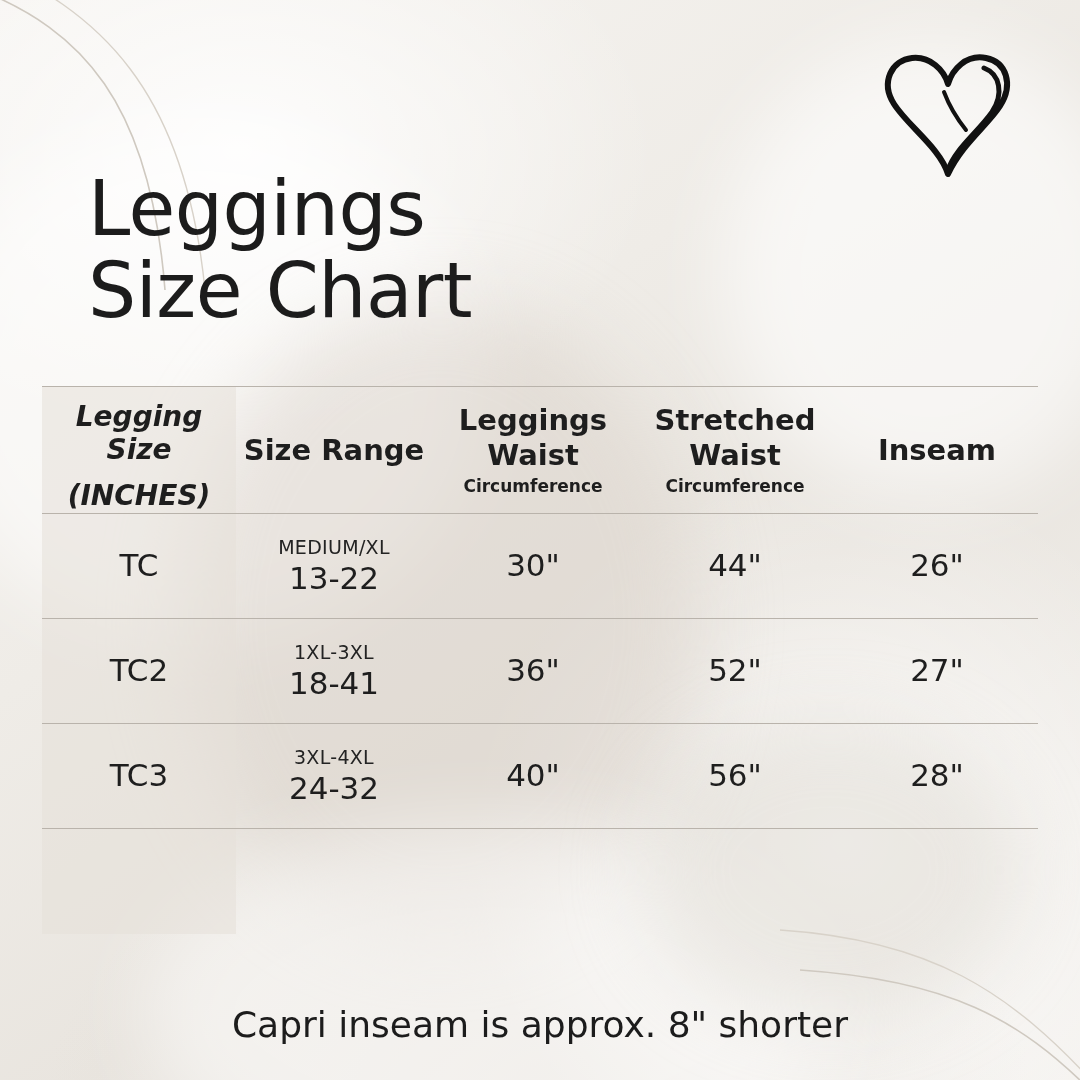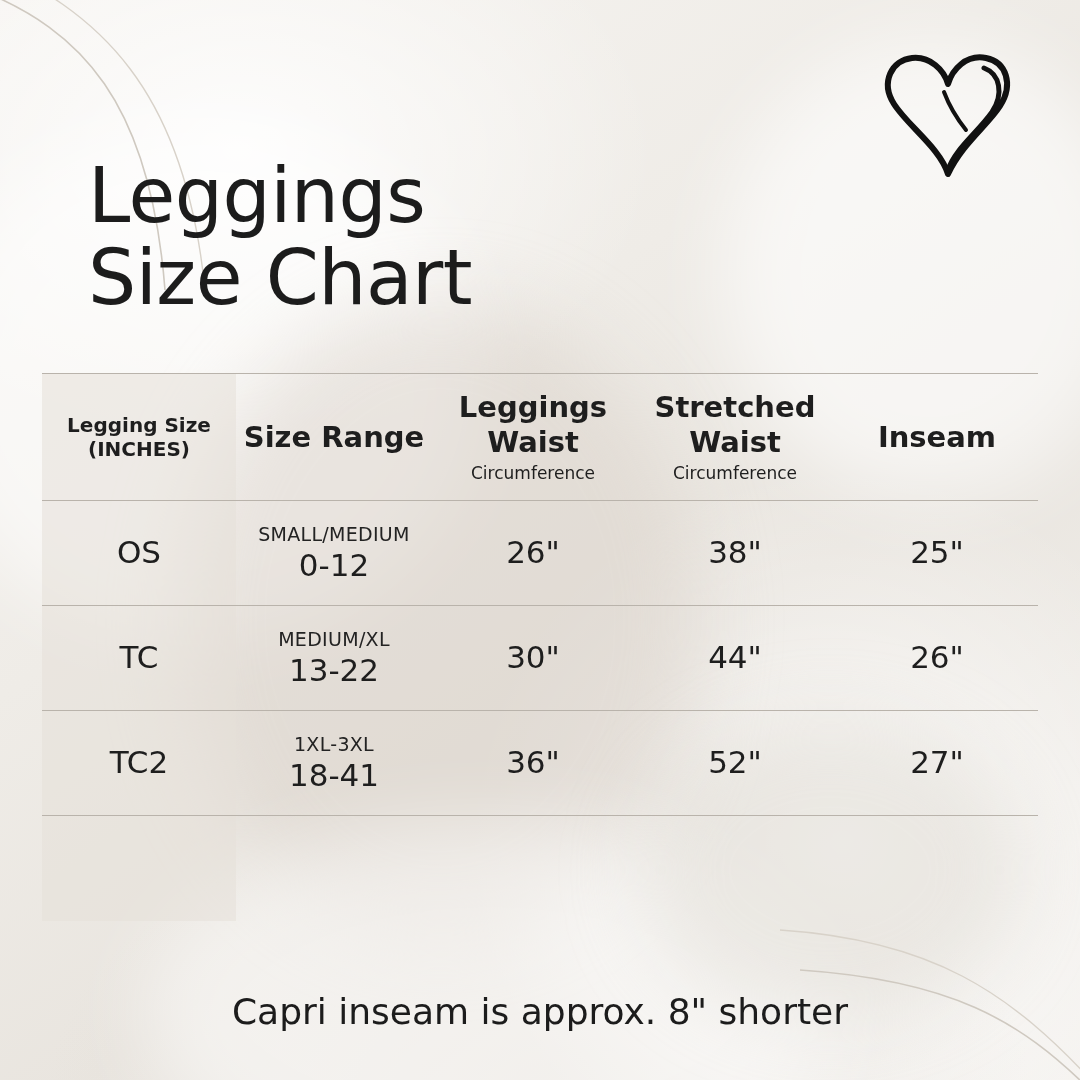--- a/index.html
+++ b/index.html
@@ -50,21 +50,21 @@
   .heart {
     position: absolute;
     right: 62px;
     top: 52px;
     width: 140px;
     height: 130px;
   }
 
   .content {
     position: absolute;
-    left: 0; top: 3px;
+    left: 0; top: 16px;
     width: 1080px;
     height: 924px;
   }
 
   .title {
     position: absolute;
     left: 88px;
     top: 152px;
     width: 700px;
     font-family: "DejaVu Sans", sans-serif;
@@ -121,25 +121,27 @@
     pointer-events: none;
   }
 
   th .h-main {
     display: block;
     font-weight: bold;
     font-size: 29px;
     line-height: 1.2;
   }
   th .h-main.italic {
-    font-size: 20px;
+    font-style: italic;
+    font-size: 28px;
+    margin-top: 12px;
   }
   th .h-sub {
     display: block;
-    font-weight: normal;
+    font-weight: bold;
     font-size: 17px;
     line-height: 1.3;
     margin-top: 2px;
   }
 
   td .cell-main {
     display: block;
     font-size: 31px;
     font-weight: 400;
     line-height: 1.15;
@@ -227,38 +229,20 @@
             <span class="h-main">Stretched Waist</span>
             <span class="h-sub">Circumference</span>
           </th>
           <th>
             <span class="h-main">Inseam</span>
           </th>
         </tr>
       </thead>
       <tbody>
 
-        <tr>
-          <td>
-            <span class="cell-main">OS</span>
-          </td>
-          <td>
-            <span class="cell-top">SMALL/MEDIUM</span>
-            <span class="cell-main">0-12</span>
-          </td>
-          <td>
-            <span class="cell-main">26"</span>
-          </td>
-          <td>
-            <span class="cell-main">38"</span>
-          </td>
-          <td>
-            <span class="cell-main">25"</span>
-          </td>
-        </tr>
 
         <tr>
           <td>
             <span class="cell-main">TC</span>
           </td>
           <td>
             <span class="cell-top">MEDIUM/XL</span>
             <span class="cell-main">13-22</span>
           </td>
           <td>
@@ -284,20 +268,38 @@
             <span class="cell-main">36"</span>
           </td>
           <td>
             <span class="cell-main">52"</span>
           </td>
           <td>
             <span class="cell-main">27"</span>
           </td>
         </tr>
 
+        <tr>
+          <td>
+            <span class="cell-main">TC3</span>
+          </td>
+          <td>
+            <span class="cell-top">3XL-4XL</span>
+            <span class="cell-main">24-32</span>
+          </td>
+          <td>
+            <span class="cell-main">40"</span>
+          </td>
+          <td>
+            <span class="cell-main">56"</span>
+          </td>
+          <td>
+            <span class="cell-main">28"</span>
+          </td>
+        </tr>
 
       </tbody>
     </table>
 
     <div class="footnote">Capri inseam is approx. 8" shorter</div>
 
   </div>
 </div>
 
 </body></html>

